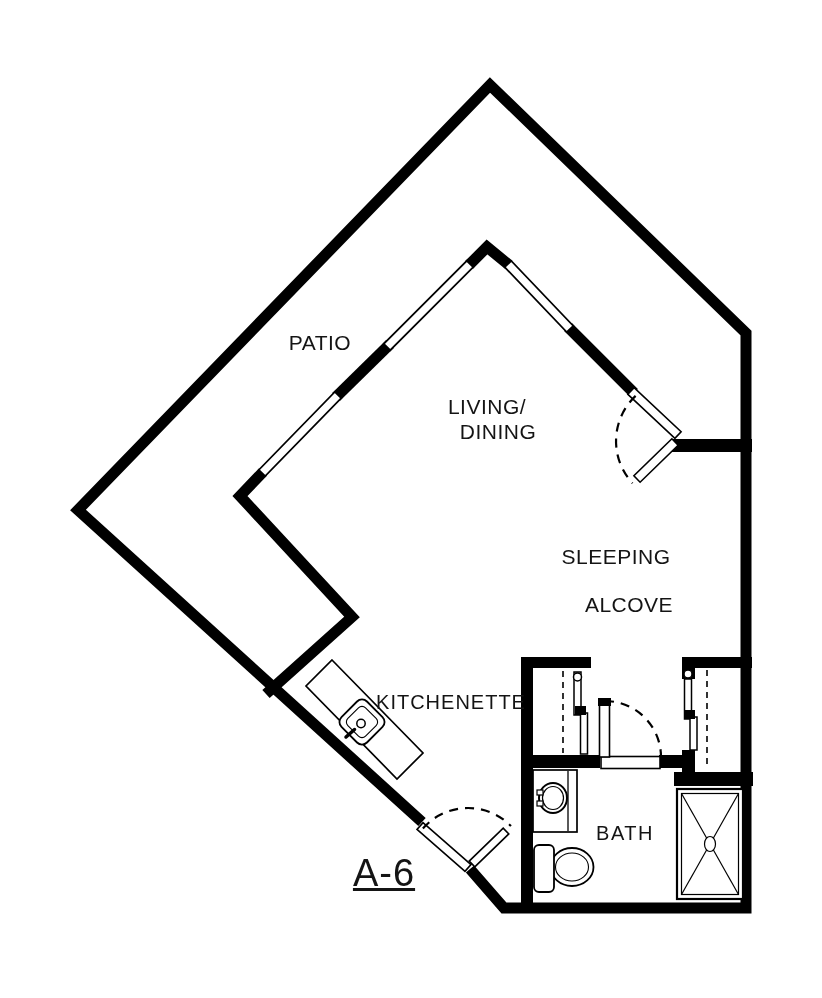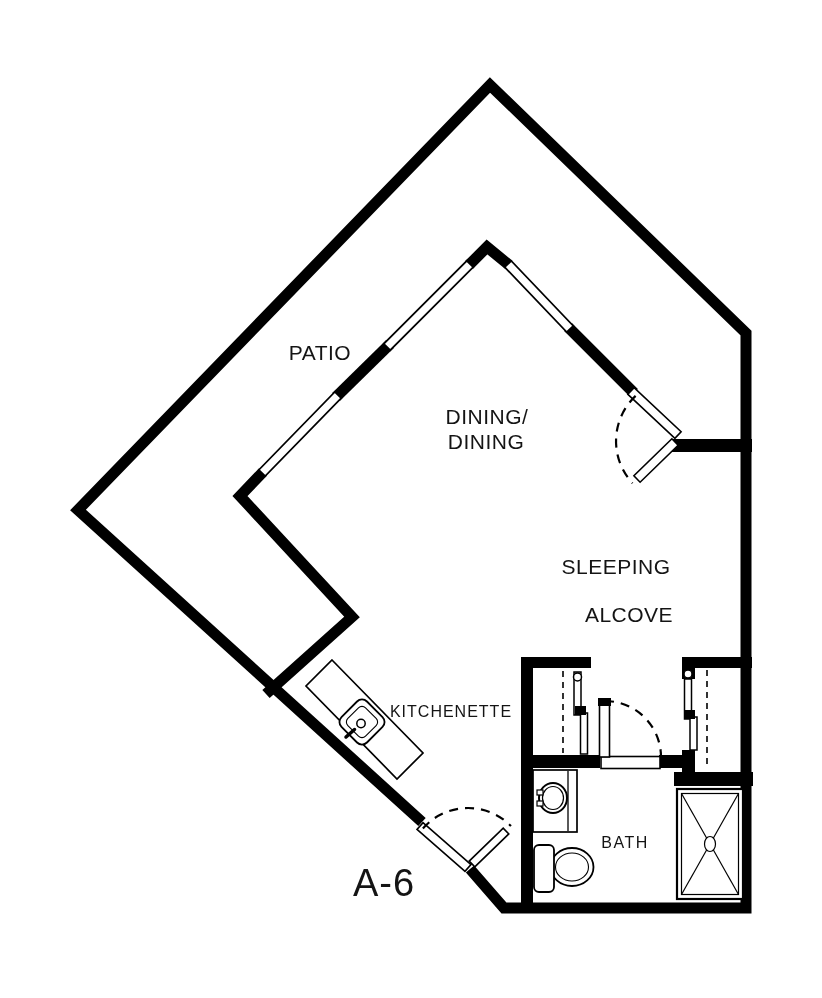--- a/index.html
+++ b/index.html
@@ -12,25 +12,24 @@
   }
   .stage svg{position:absolute;left:0;top:0;color:var(--wall,#000);}
   .plan-label{
     position:absolute;
     transform:translate(-50%,-50%);
     font-size:21px;
     letter-spacing:.5px;
     color:var(--ink,#141414);
     white-space:nowrap;
     line-height:1;
-    margin-top:10px;
   }
-  .plan-label.kitch{font-size:16px;letter-spacing:1px;}
-  .plan-label.bath{font-size:16px;letter-spacing:1.5px;}
-  .plan-label.unit{font-size:38px;letter-spacing:1px;}
+  .plan-label.kitch{font-size:20px;letter-spacing:1px;}
+  .plan-label.bath{font-size:20px;letter-spacing:1.5px;}
+  .plan-label.unit{font-size:38px;letter-spacing:1px;text-decoration:underline;}
 </style>
 </head>
 <body>
 
 <div class="stage" style="--wall: #000000; --bg: #ffffff; --ink: #141414;">
 
   <svg width="822" height="998" viewBox="0 0 822 998">
 
     <g fill="none" stroke="currentColor" stroke-width="11" stroke-linejoin="miter" stroke-linecap="butt">
 
@@ -130,22 +129,22 @@
         <rect x="681.5" y="793.5" width="57" height="101" fill="none" stroke="currentColor" stroke-width="1.2"></rect>
         <line x1="681.5" y1="793.5" x2="738.5" y2="894.5" stroke="currentColor" stroke-width="1.2"></line>
         <line x1="738.5" y1="793.5" x2="681.5" y2="894.5" stroke="currentColor" stroke-width="1.2"></line>
         <ellipse cx="710" cy="844" rx="5.5" ry="7.5" fill="#fff" stroke="currentColor" stroke-width="1.2"></ellipse>
       </g>
     </g>
   </svg>
 
   <div class="plan-label" style="left:320px;top:342px">PATIO</div>
 
-  <div class="plan-label" style="left:487px;top:406px">DINING/</div>
-  <div class="plan-label" style="left:486px;top:431px">DINING</div>
+  <div class="plan-label" style="left:487px;top:406px">LIVING/</div>
+  <div class="plan-label" style="left:498px;top:431px">DINING</div>
 
   <div class="plan-label" style="left:616px;top:556px">SLEEPING</div>
   <div class="plan-label" style="left:629px;top:604px">ALCOVE</div>
 
   <div class="plan-label kitch" style="left:451px;top:702px">KITCHENETTE</div>
 
   <div class="plan-label bath" style="left:625px;top:833px">BATH</div>
 
   <div class="plan-label unit" style="left:384px;top:873px">A-6</div>
 

